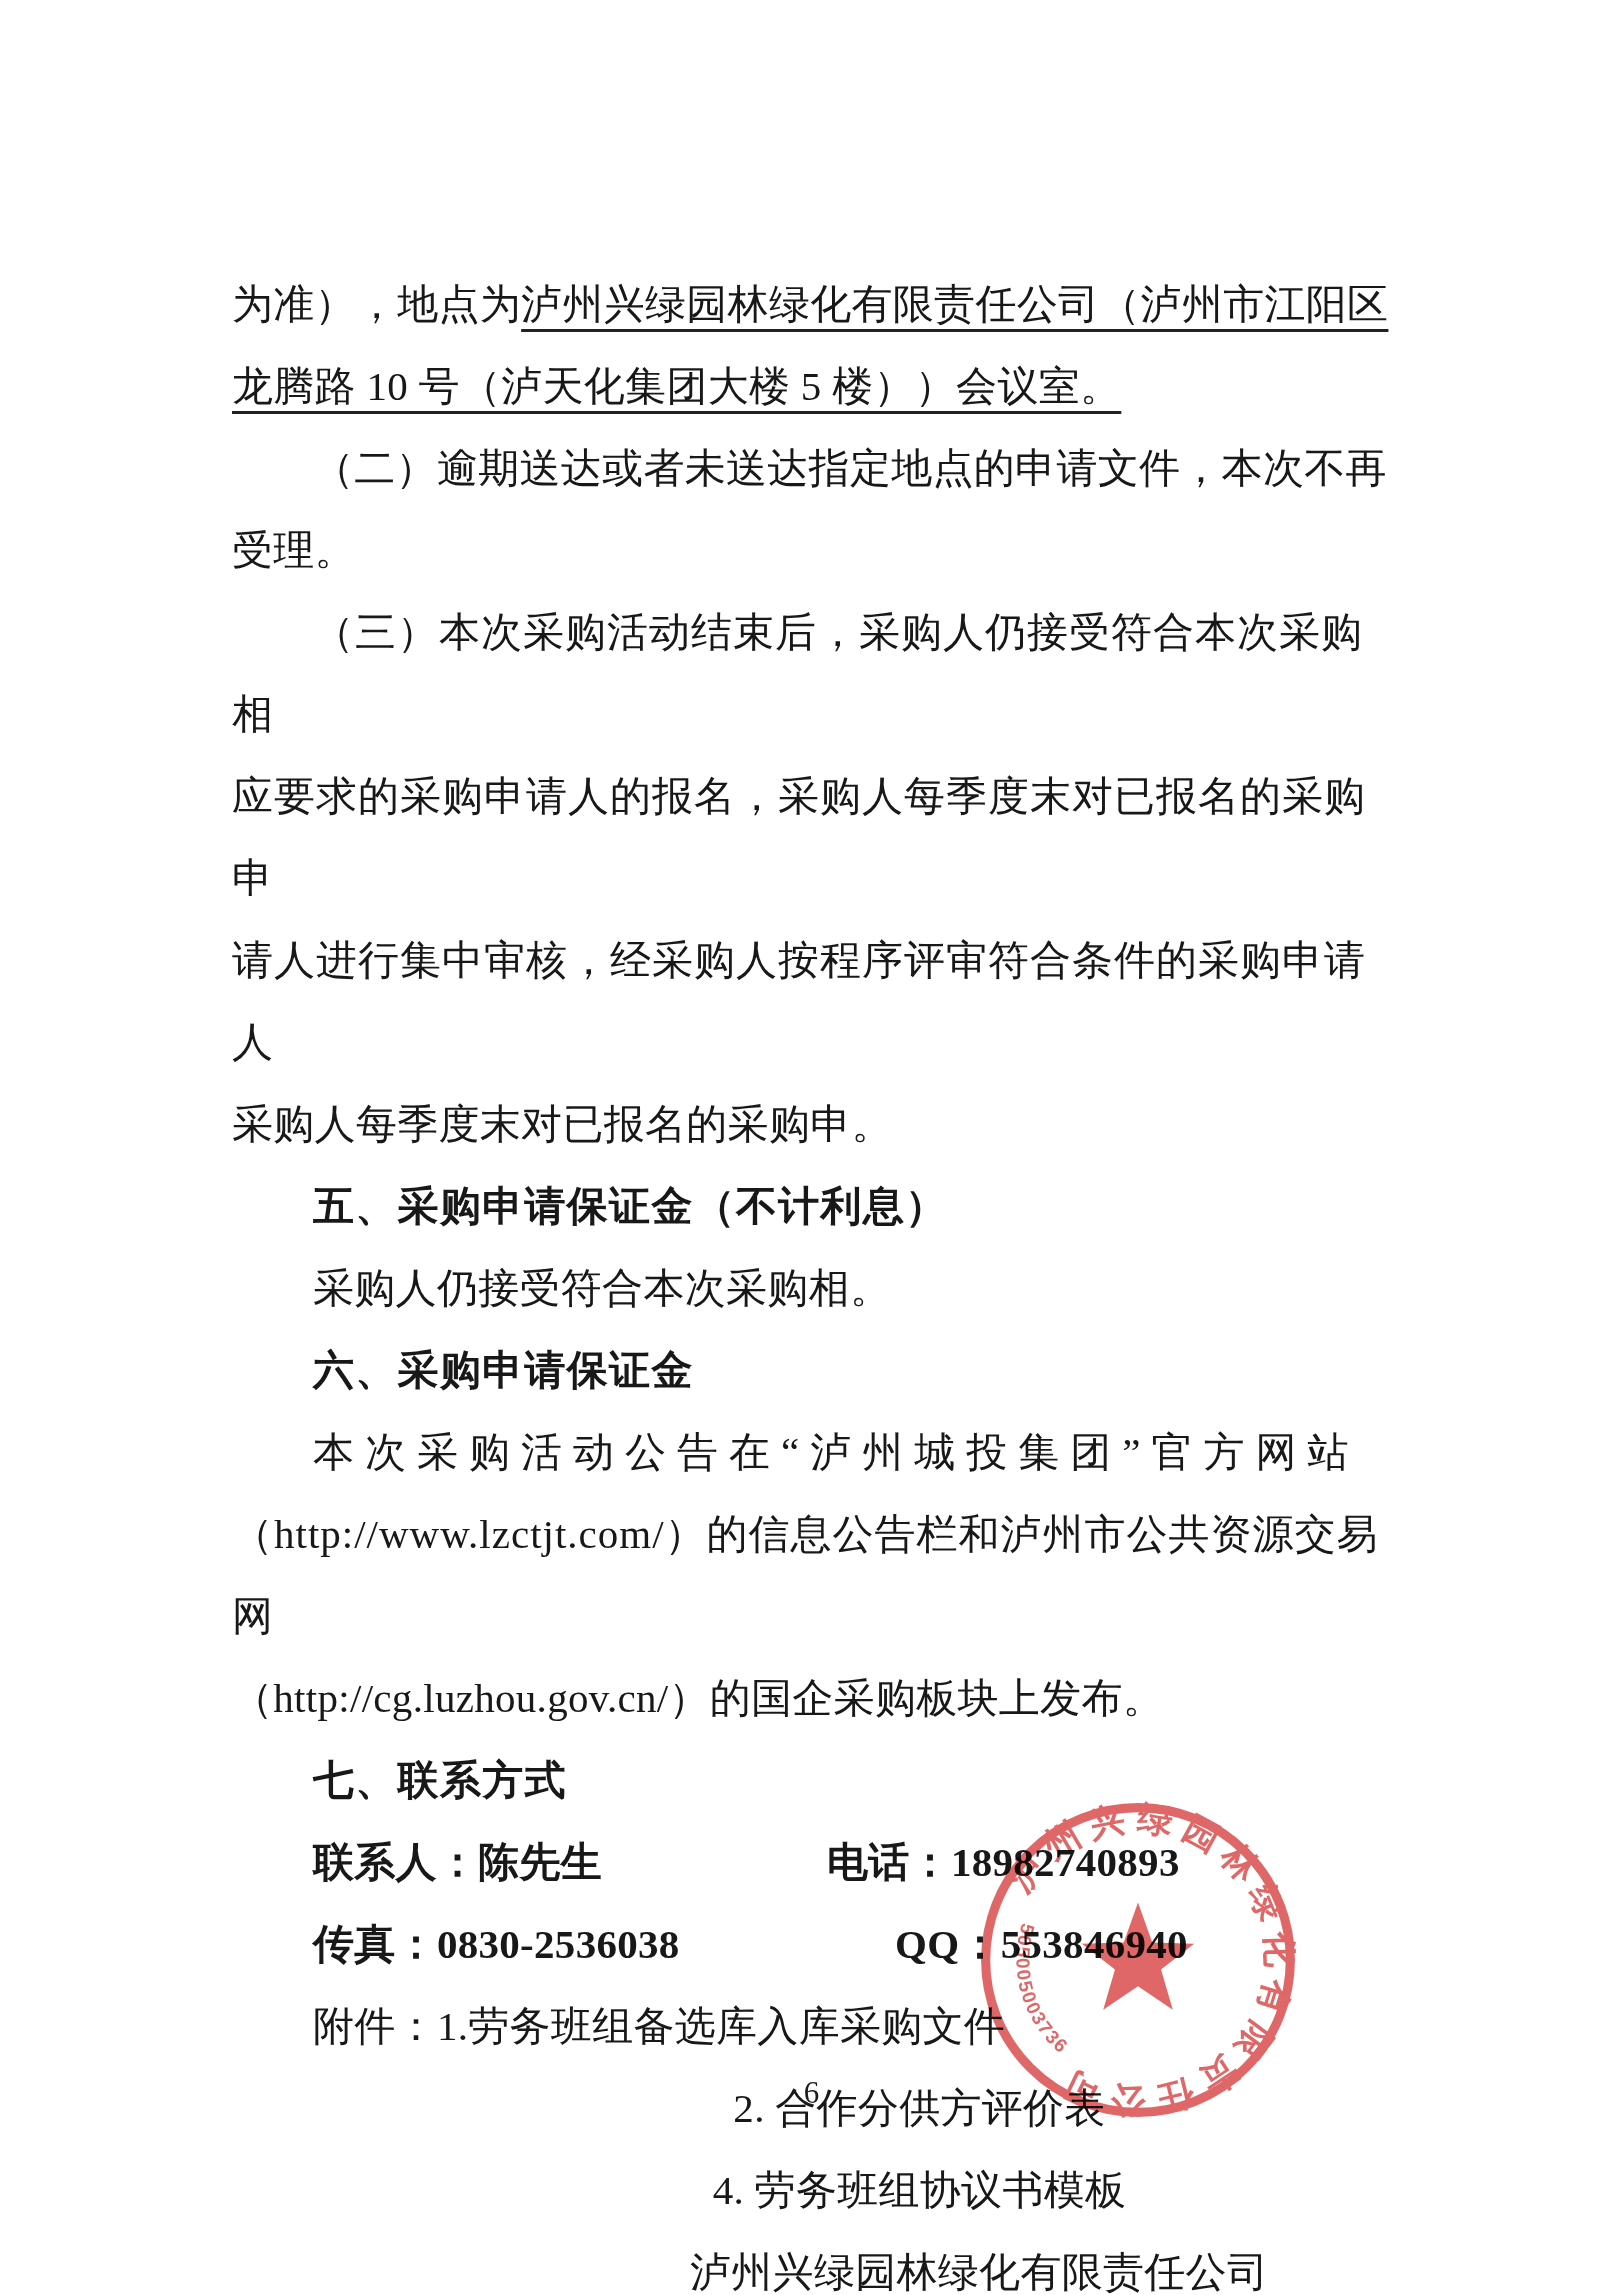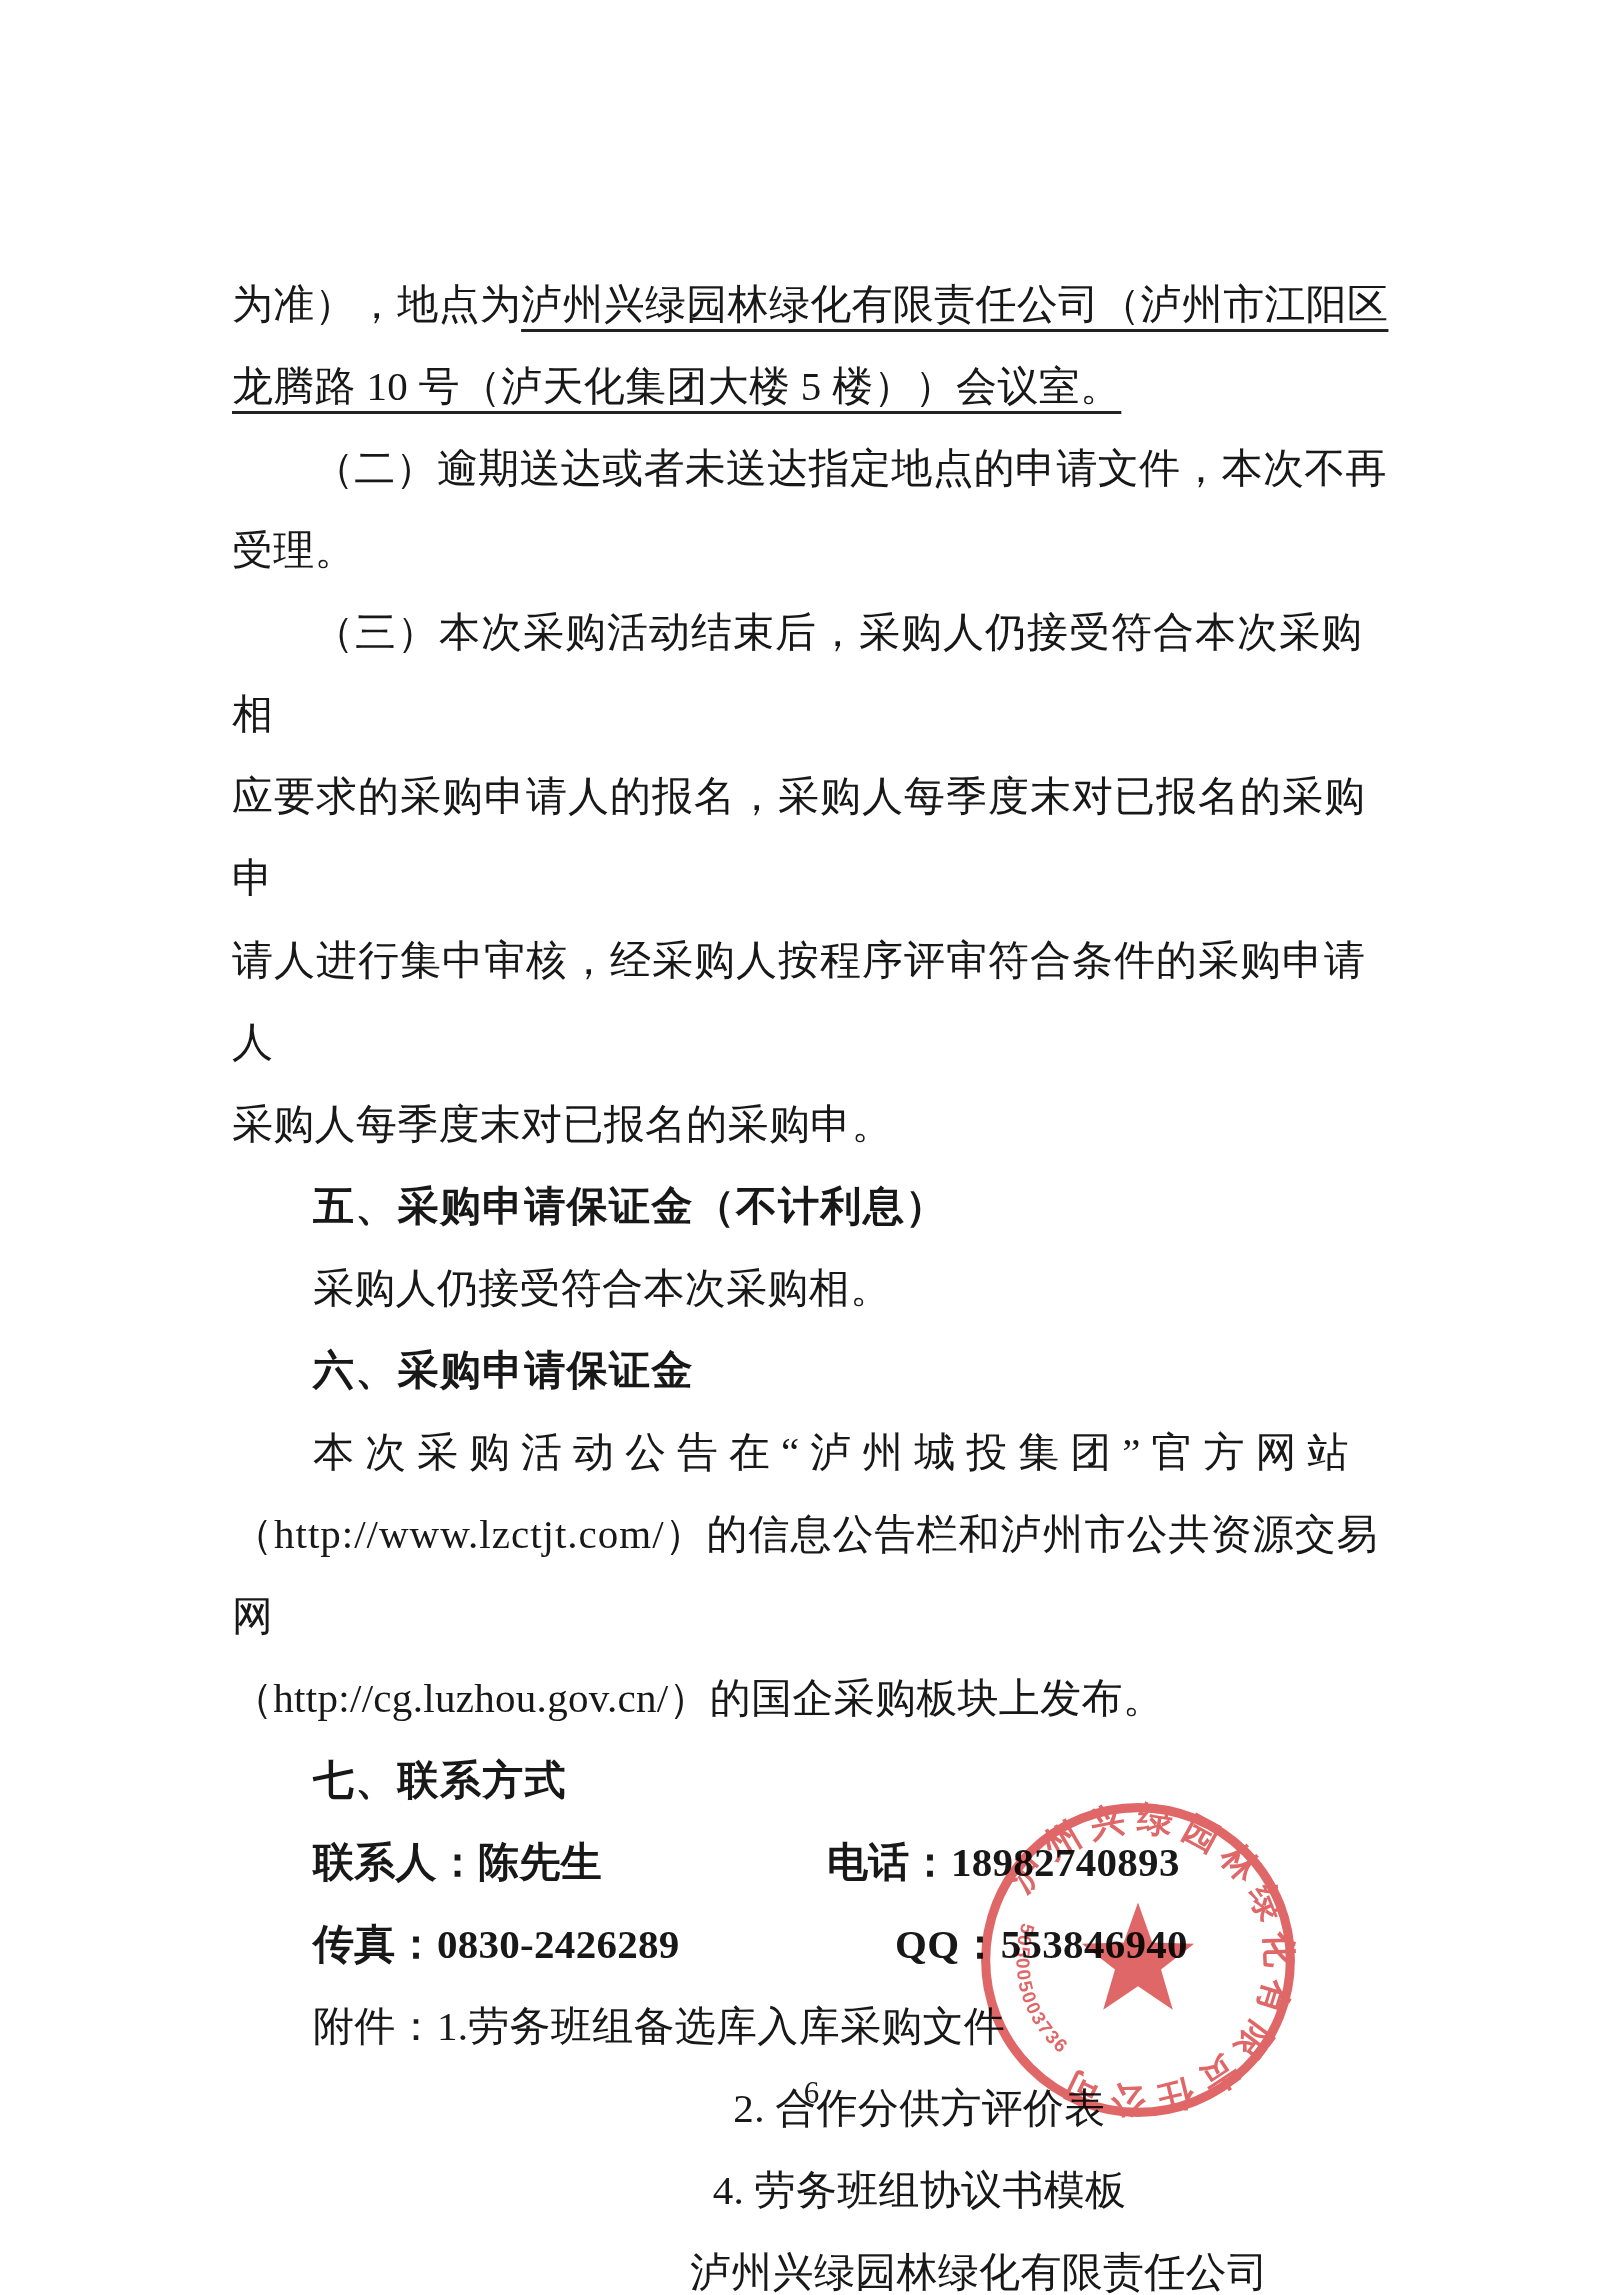--- a/index.html
+++ b/index.html
@@ -99,21 +99,21 @@
 
     <p class="line indent heading">六、采购申请保证金</p>
     <p class="line indent spread">本次采购活动公告在“泸州城投集团”官方网站</p>
     <p class="line sp1">（http://www.lzctjt.com/）的信息公告栏和泸州市公共资源交易网</p>
     <p class="line">（http://cg.luzhou.gov.cn/）的国企采购板块上发布。</p>
 
     <p class="line indent heading">七、联系方式</p>
 
     <p class="line indent row"><span>联系人：</span><span>陈先生</span><span class="col-phone"><span>电话：</span><span>18982740893</span></span></p>
 
-    <p class="line indent row"><span>传真：</span><span>0830-2426289</span><span class="col-qq"><span>QQ：</span><span>553846940</span></span></p>
+    <p class="line indent row"><span>传真：</span><span>0830-2536038</span><span class="col-qq"><span>QQ：</span><span>553846940</span></span></p>
 
     <p class="line indent"><span>附件：</span><span>1.劳务班组备选库入库采购文件</span></p>
     <p class="line attach-sub">2. 合作分供方评价表</p>
     <p class="line attach-sub">4. 劳务班组协议书模板</p>
 
     <p class="line sign-company">泸州兴绿园林绿化有限责任公司</p>
 
   </main>
 
   <div class="page-number">6</div>

